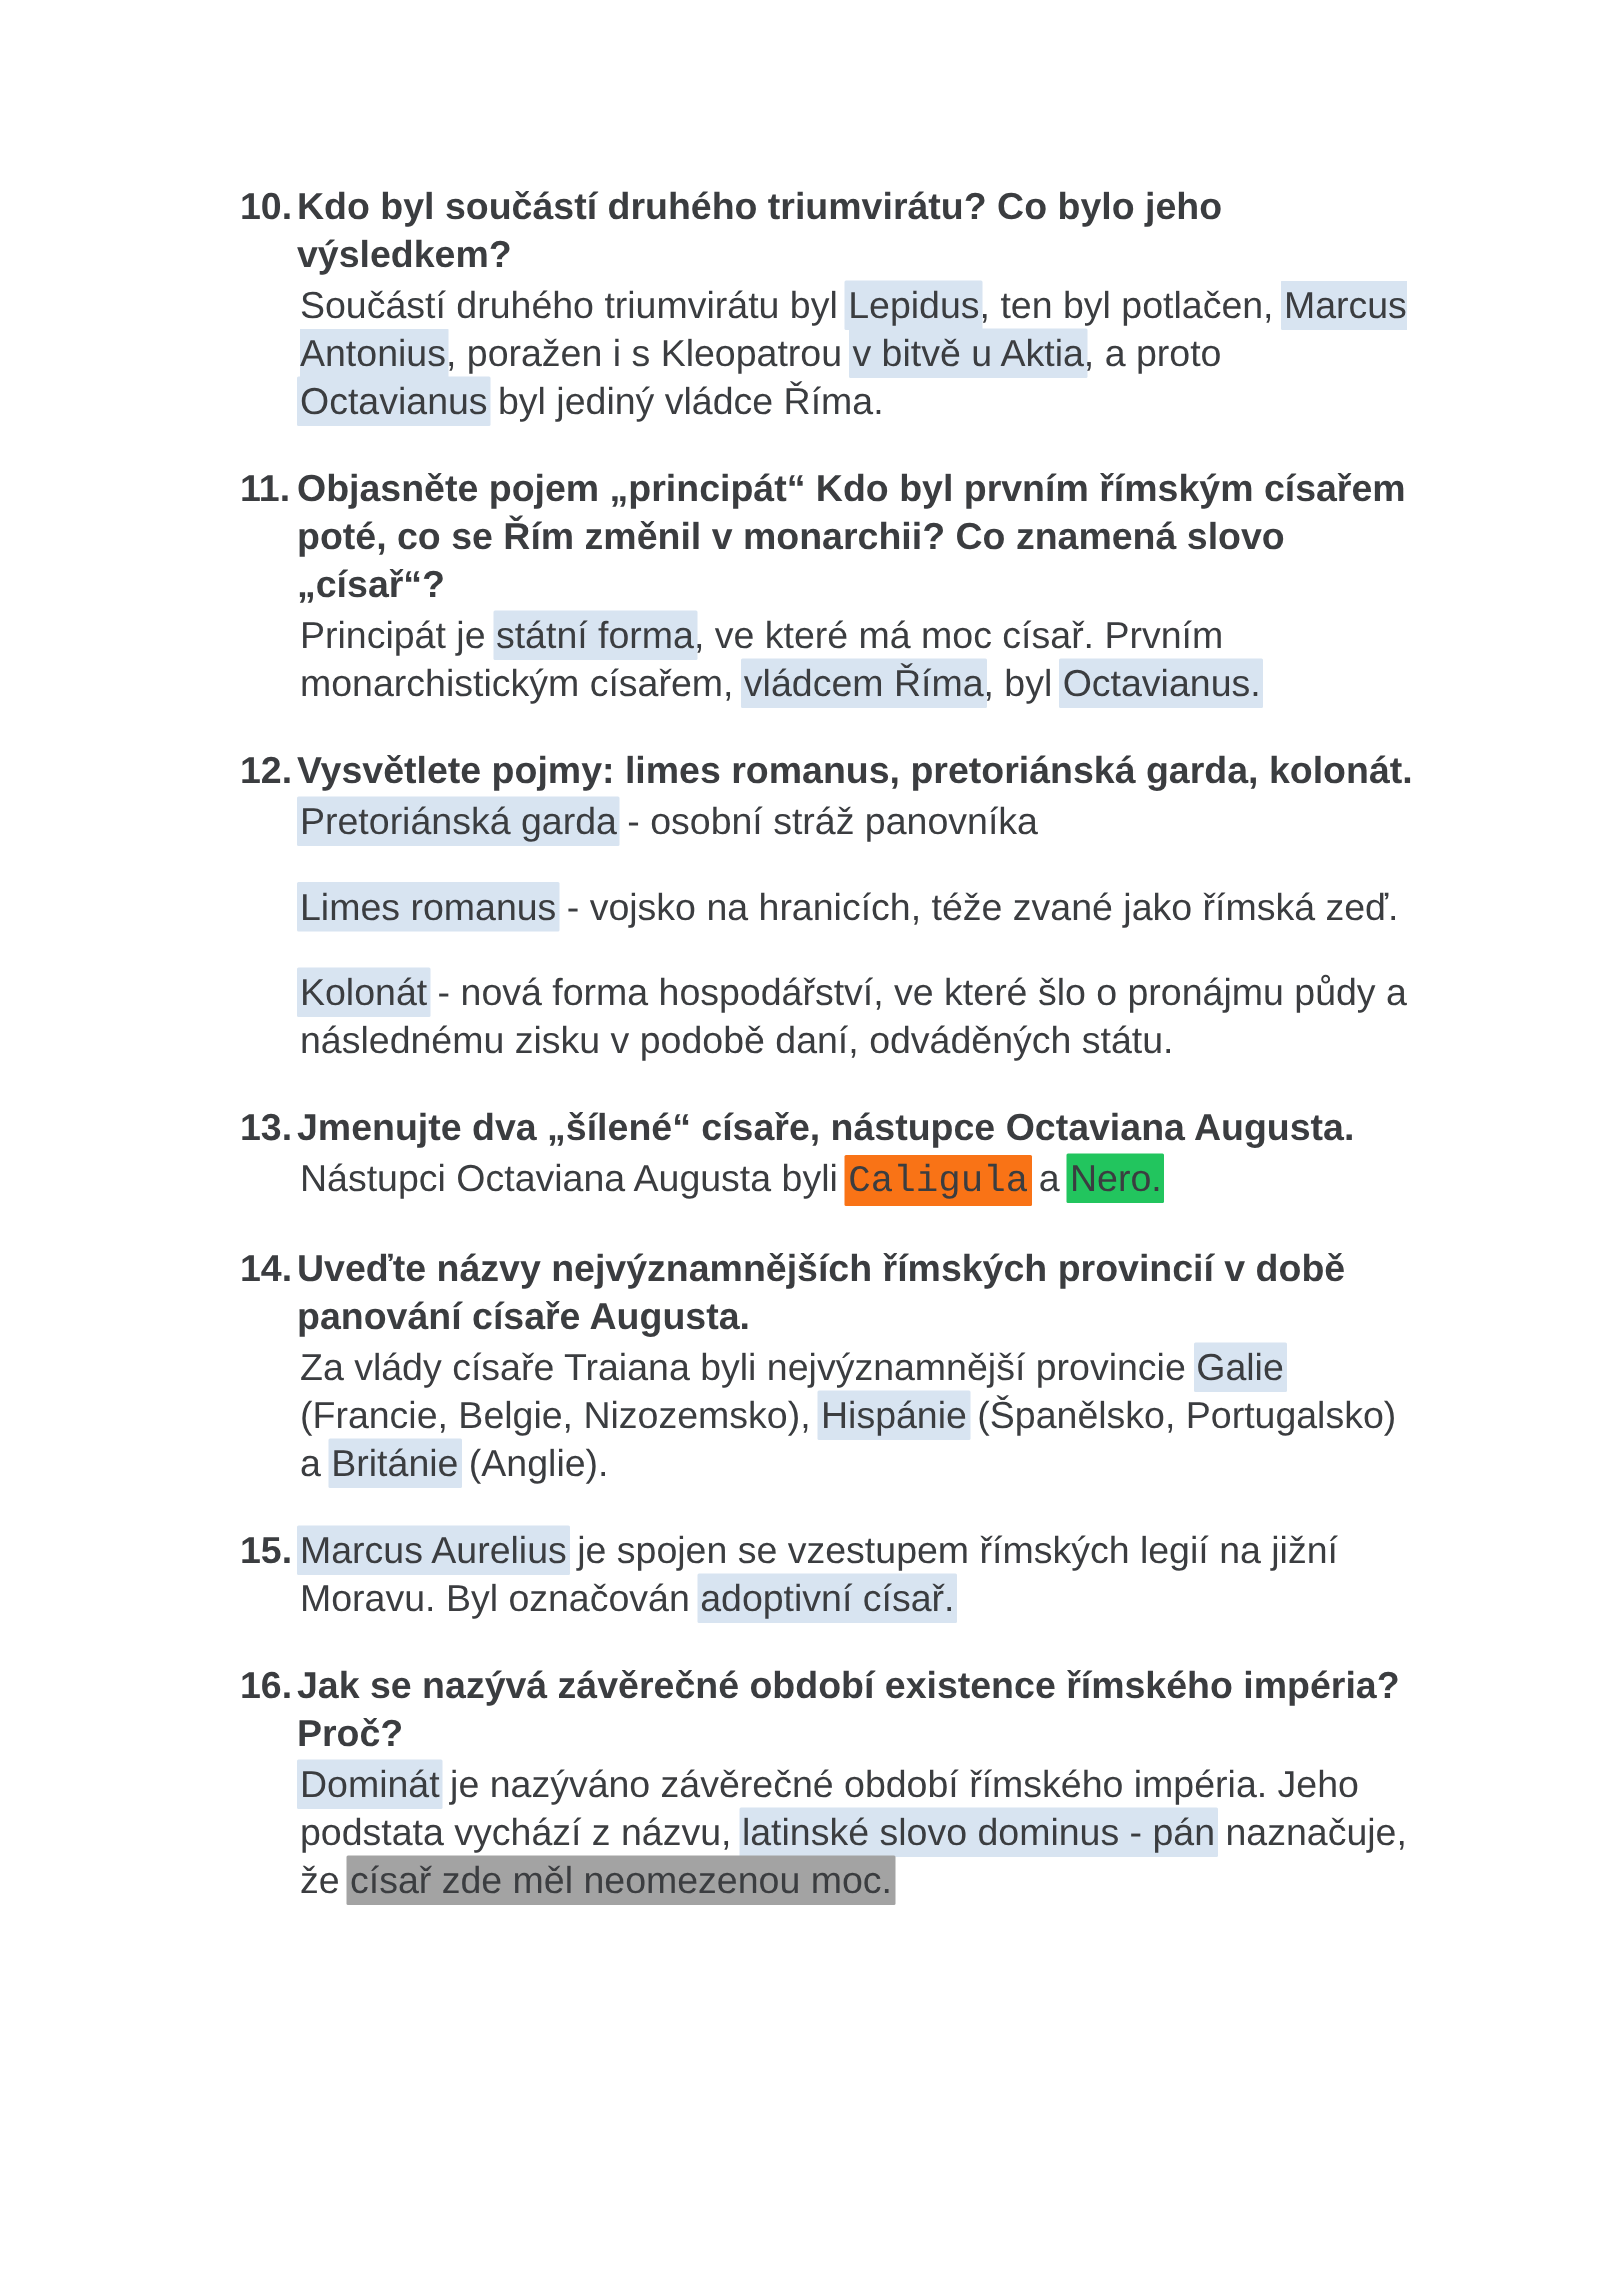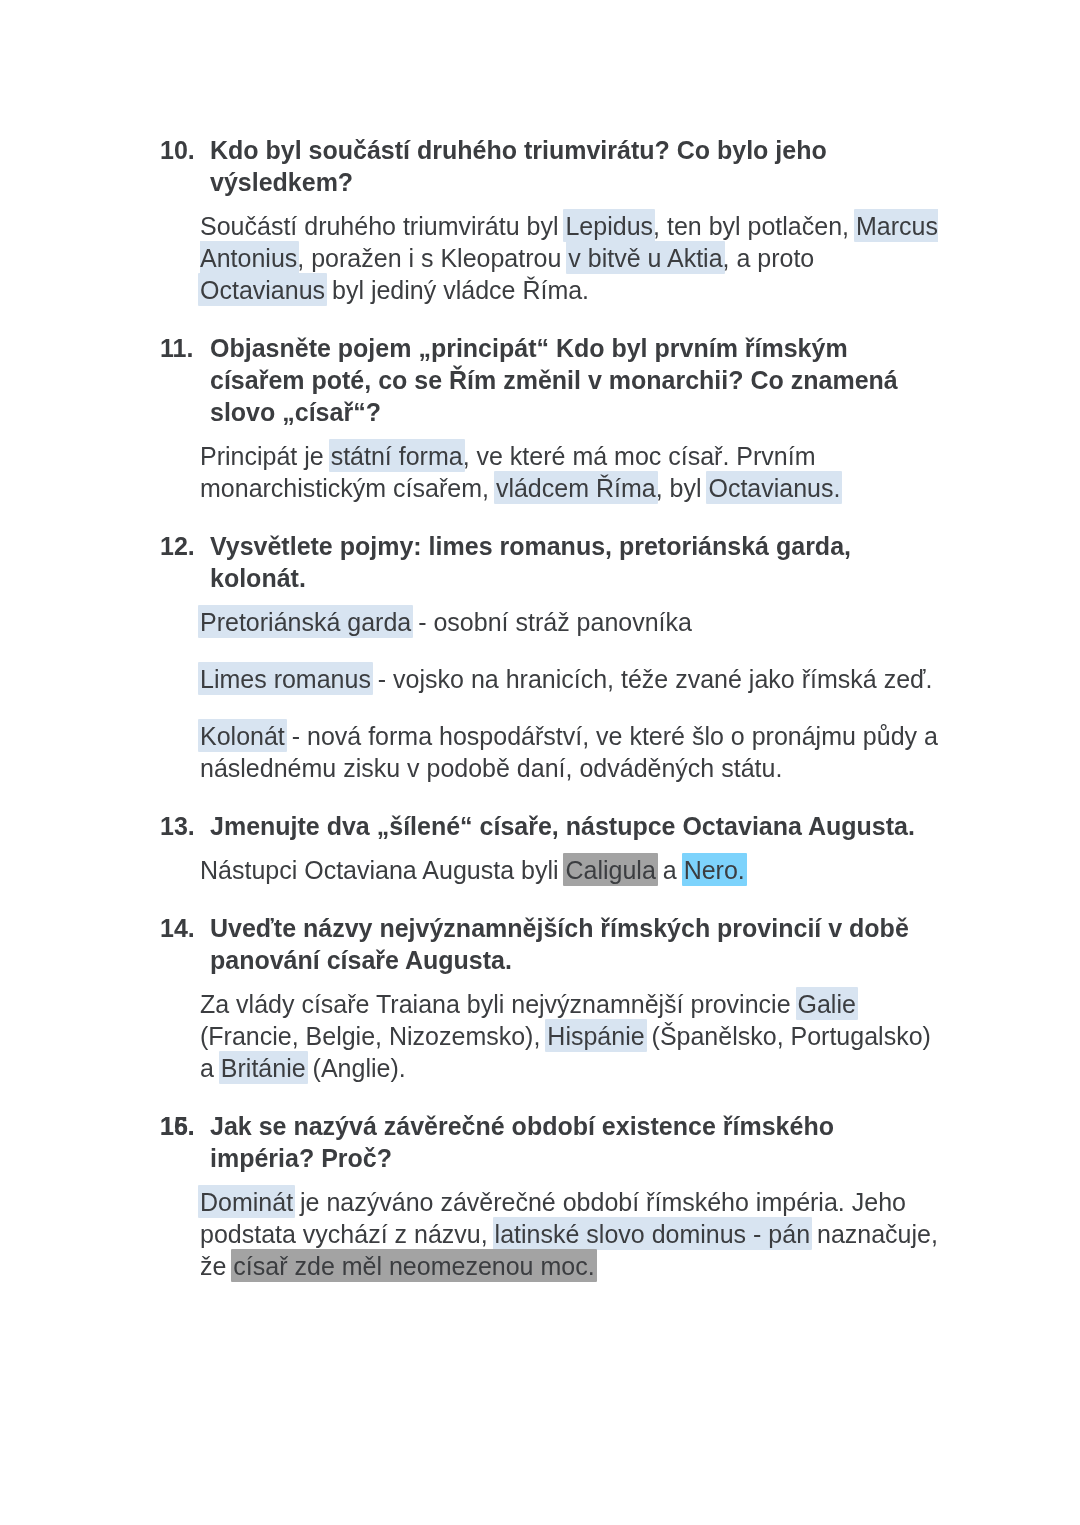--- a/index.html
+++ b/index.html
@@ -34,21 +34,21 @@
     font-size: 25px;
     line-height: 32px;
   }
   .qa-num {
     position: absolute;
     left: 0;
     top: 0;
     font-weight: 700;
   }
   .qa-question {
-    margin: 12px;
+    margin: 0;
     font-weight: 700;
   }
   .qa-answer {
     margin: 2px;
     font-weight: 400;
   }
   .qa-answer + .qa-answer {
     margin-top: 25px;
   }
   mark.hl {
@@ -84,33 +84,34 @@
           <p class="qa-question">Vysvětlete pojmy: limes romanus, pretoriánská garda, kolonát.</p>
           <p class="qa-answer"><mark class="hl" style="background: rgb(216, 228, 241);">Pretoriánská garda</mark> - osobní stráž panovníka</p>
           <p class="qa-answer"><mark class="hl" style="background: rgb(216, 228, 241);">Limes romanus</mark> - vojsko na hranicích, téže zvané jako římská zeď.</p>
           <p class="qa-answer"><mark class="hl" style="background: rgb(216, 228, 241);">Kolonát</mark> - nová forma hospodářství, ve které šlo o pronájmu půdy a následnému zisku v podobě daní, odváděných státu.</p>
         </div>
       </li>
       <li class="qa-item">
         <span class="qa-num">13.</span>
         <div class="qa-body">
           <p class="qa-question">Jmenujte dva „šílené“ císaře, nástupce Octaviana Augusta.</p>
-          <p class="qa-answer">Nástupci Octaviana Augusta byli <mark class="hl" style="background: #a3a3a3;">Caligula</mark> a <mark class="hl" style="background: #7dd3fc;">Nero.</mark></p>
+          <p class="qa-answer">Nástupci Octaviana Augusta byli <mark class="hl" style="background: #f97316; font-family: Liberation Mono, monospace;">Caligula</mark> a <mark class="hl" style="background: #22c55e;">Nero.</mark></p>
         </div>
       </li>
       <li class="qa-item">
         <span class="qa-num">14.</span>
         <div class="qa-body">
           <p class="qa-question">Uveďte názvy nejvýznamnějších římských provincií v době panování císaře Augusta.</p>
           <p class="qa-answer">Za vlády císaře Traiana byli nejvýznamnější provincie <mark class="hl" style="background: rgb(216, 228, 241);">Galie</mark> (Francie, Belgie, Nizozemsko), <mark class="hl" style="background: rgb(216, 228, 241);">Hispánie</mark> (Španělsko, Portugalsko) a <mark class="hl" style="background: rgb(216, 228, 241);">Británie</mark> (Anglie).</p>
         </div>
       </li>
       <li class="qa-item">
         <span class="qa-num">15.</span>
         <div class="qa-body">
+          <p class="qa-answer"><mark class="hl" style="background: rgb(216, 228, 241);">Marcus Aurelius</mark> je spojen se vzestupem římských legií na jižní Moravu. Byl označován <mark class="hl" style="background: rgb(216, 228, 241);">adoptivní císař.</mark></p>
         </div>
       </li>
       <li class="qa-item">
         <span class="qa-num">16.</span>
         <div class="qa-body">
           <p class="qa-question">Jak se nazývá závěrečné období existence římského impéria? Proč?</p>
           <p class="qa-answer"><mark class="hl" style="background: rgb(216, 228, 241);">Dominát</mark> je nazýváno závěrečné období římského impéria. Jeho podstata vychází z názvu, <mark class="hl" style="background: rgb(216, 228, 241);">latinské slovo dominus - pán</mark> naznačuje, že <mark class="hl" style="background: #a3a3a3;">císař zde měl neomezenou moc.</mark></p>
         </div>
       </li>
     </ol>

